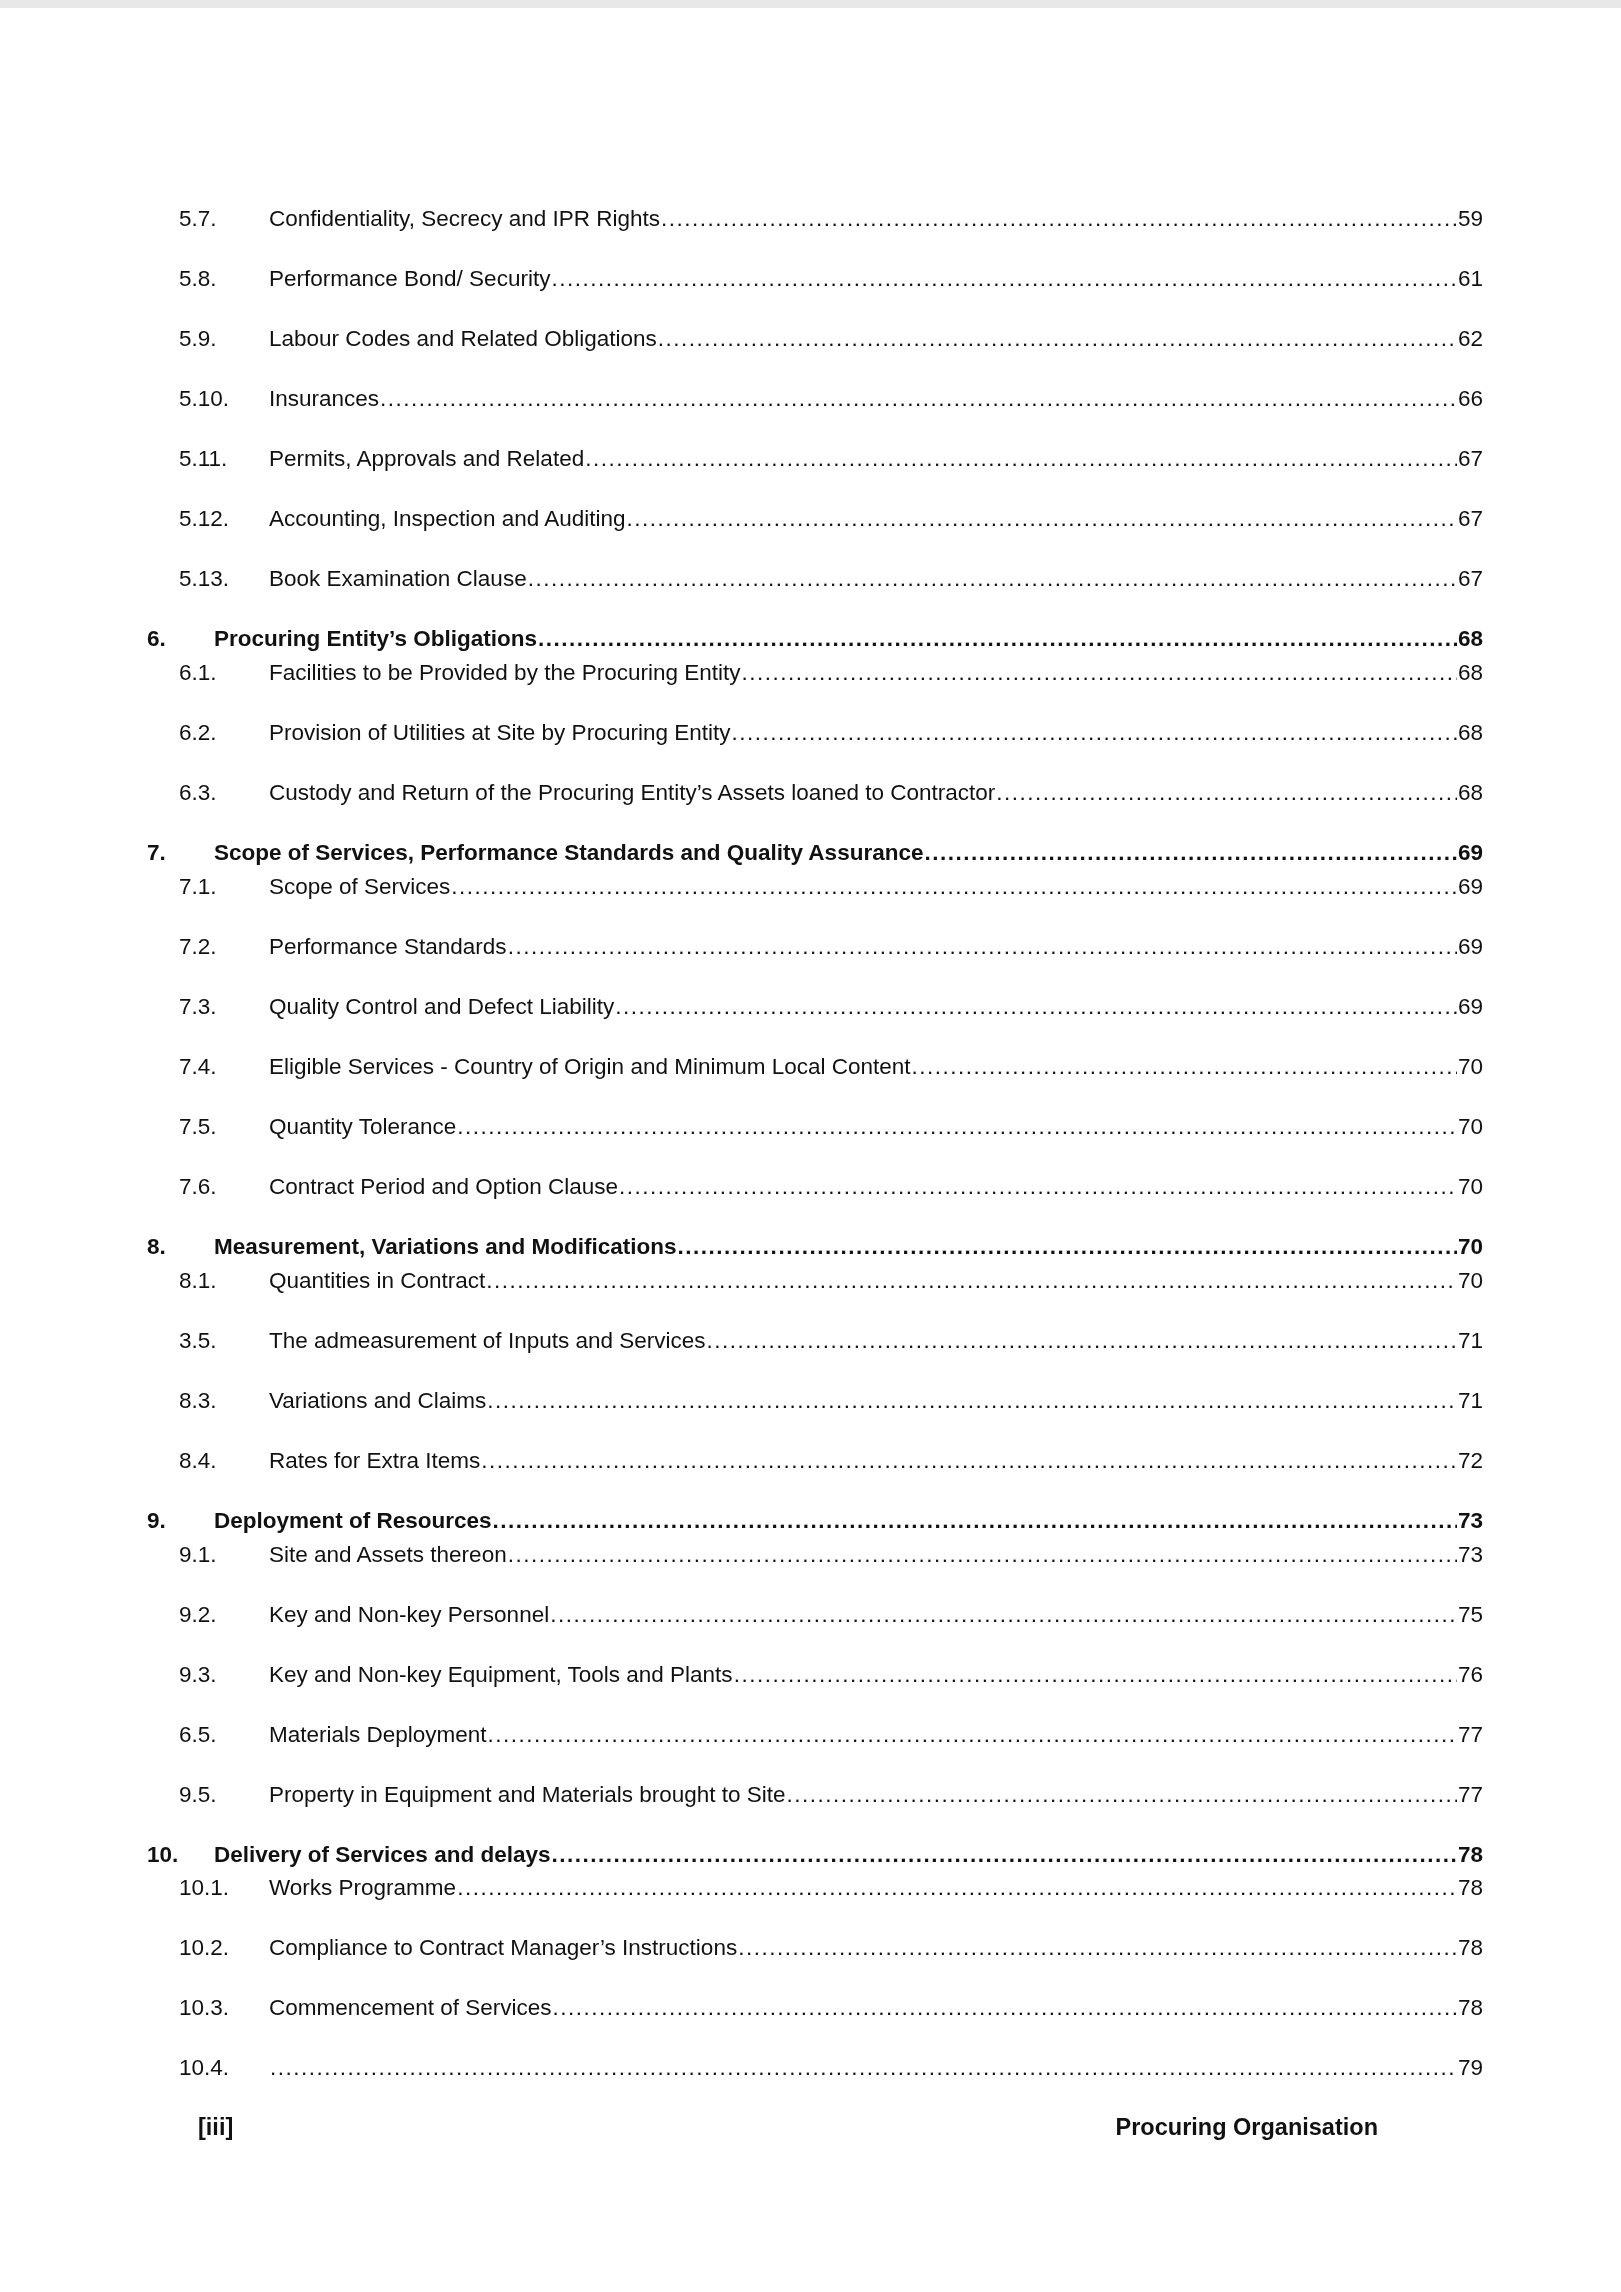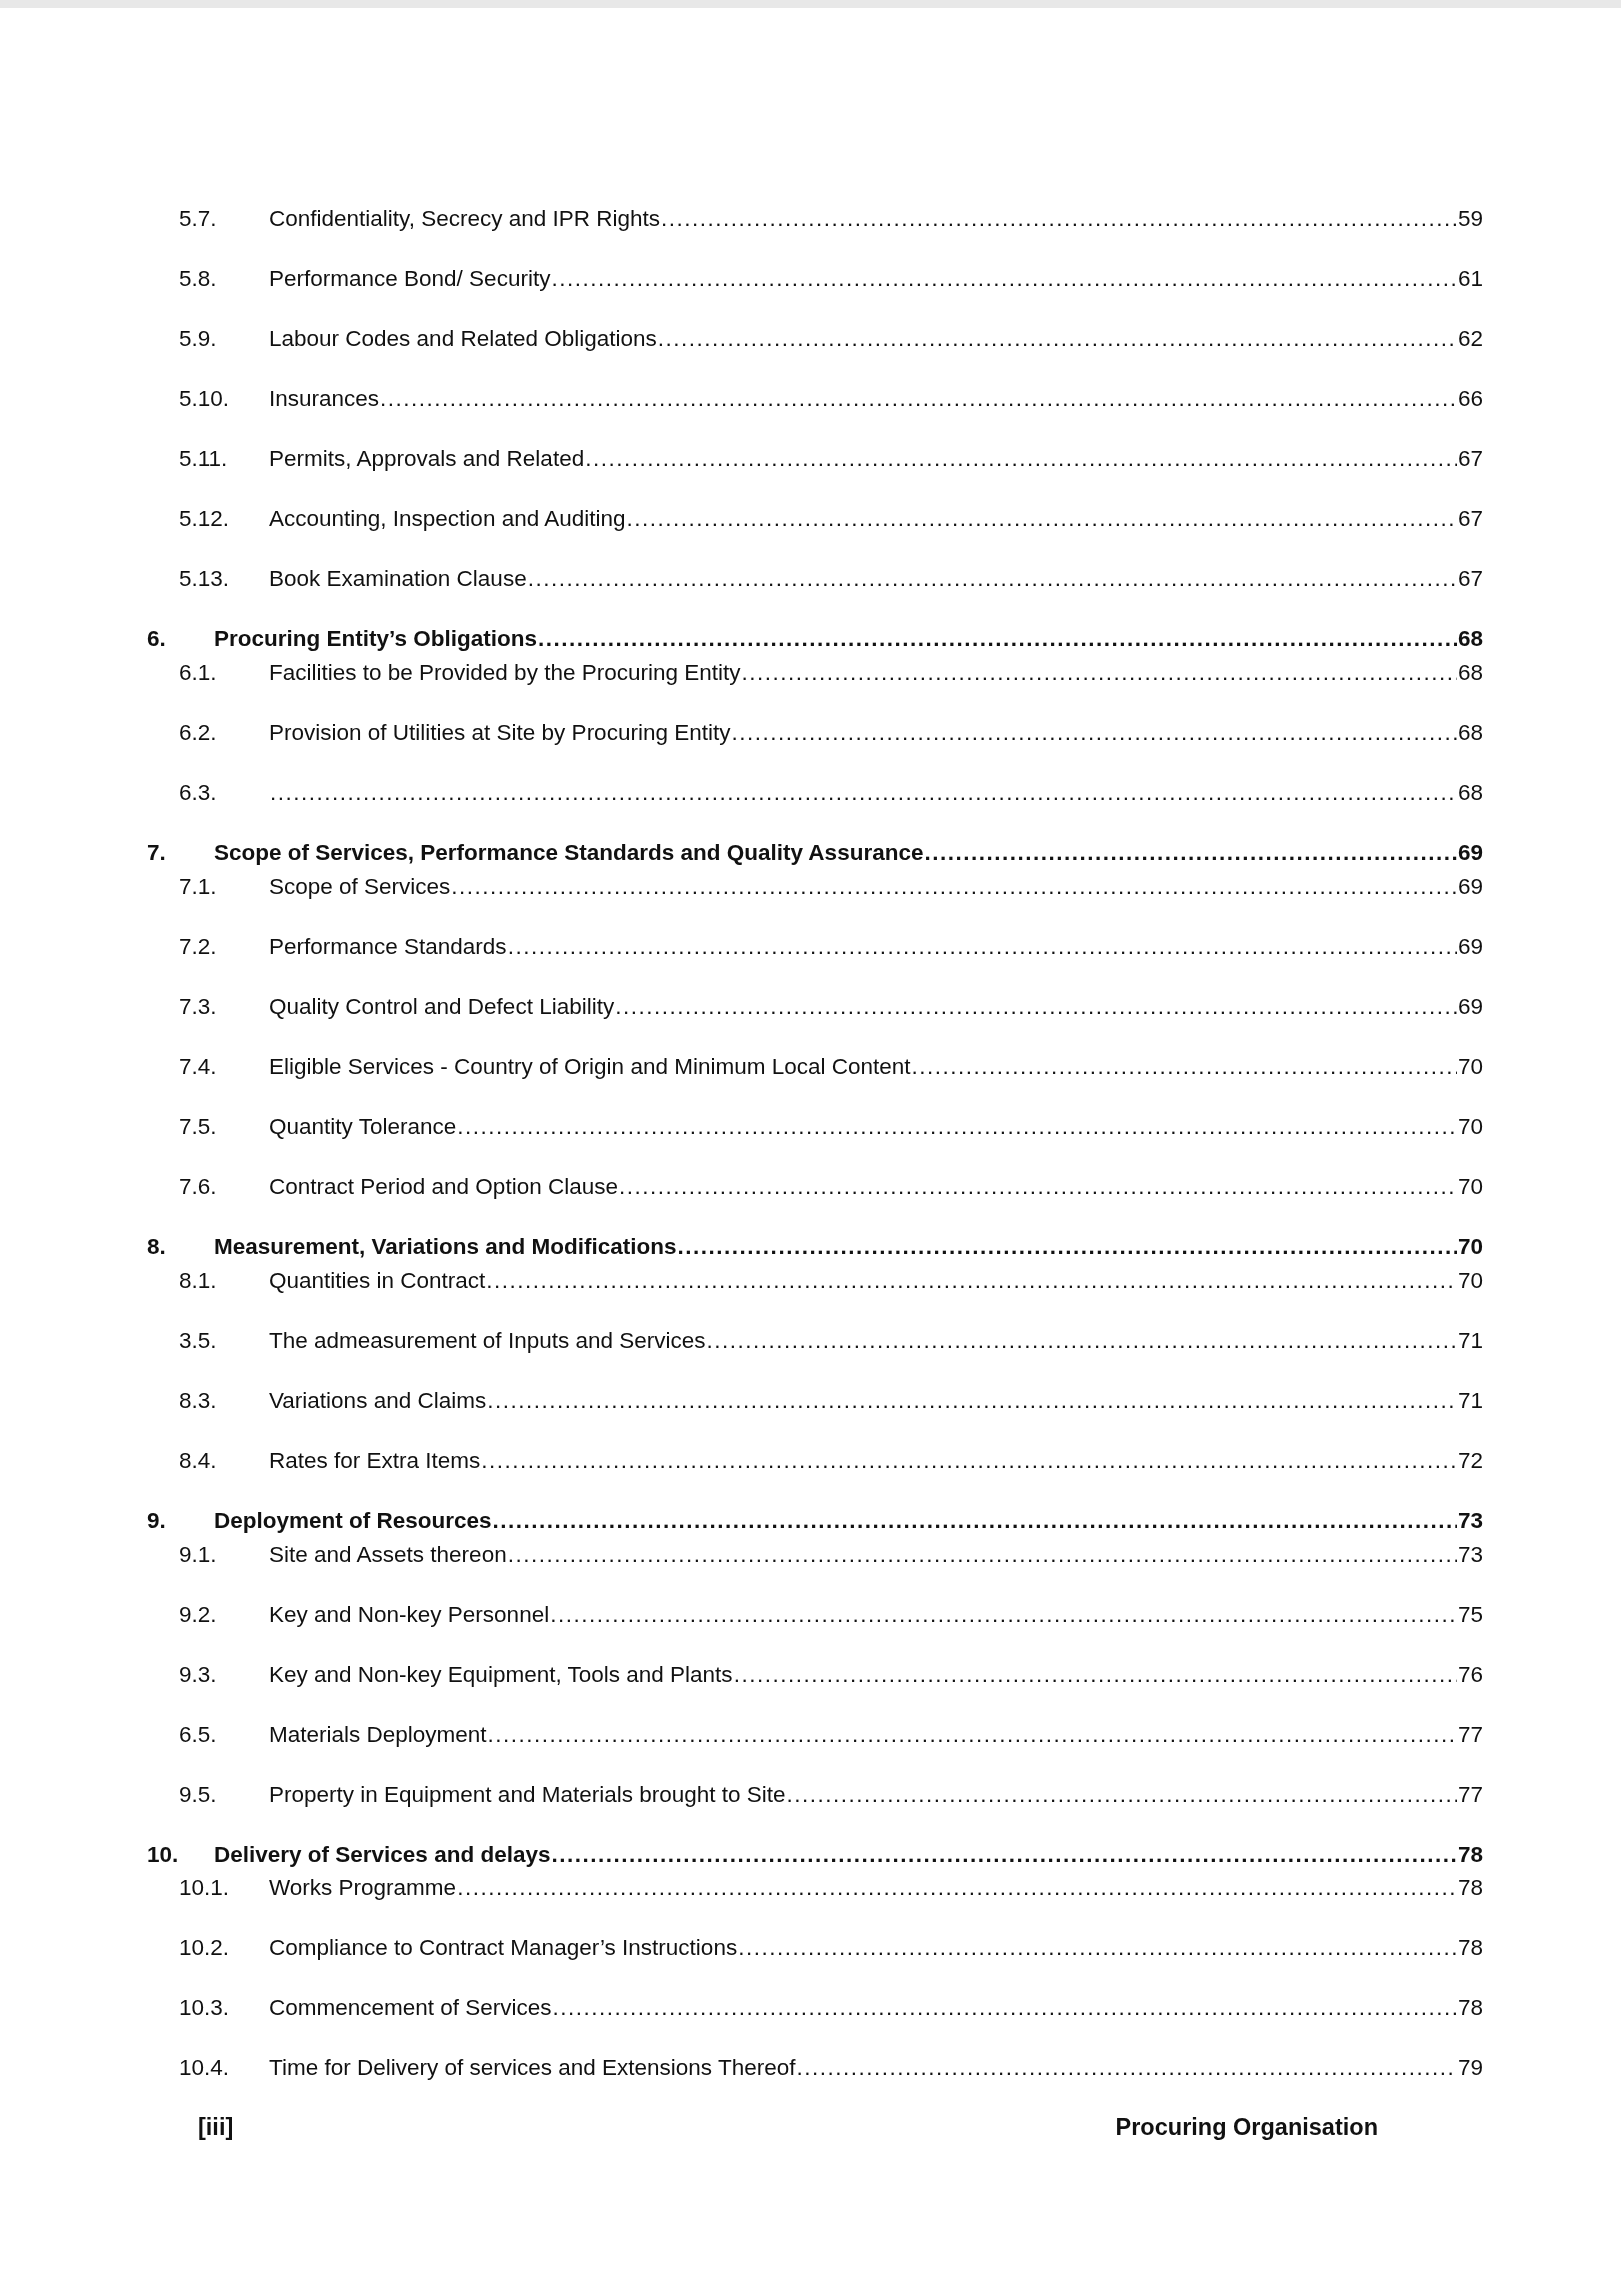--- a/index.html
+++ b/index.html
@@ -130,20 +130,21 @@
     <span class="pagenum">68</span>
   </div>
       <div class="toc-row sub">
     <span class="num">6.2.</span>
     <span class="title">Provision of Utilities at Site by Procuring Entity</span>
     <span class="leader">............................................................................................................................................................................................................................................................................................................</span>
     <span class="pagenum">68</span>
   </div>
       <div class="toc-row sub">
     <span class="num">6.3.</span>
+    <span class="title">Custody and Return of the Procuring Entity’s Assets loaned to Contractor</span>
     <span class="leader">............................................................................................................................................................................................................................................................................................................</span>
     <span class="pagenum">68</span>
   </div>
       <div class="toc-row heading">
     <span class="num">7.</span>
     <span class="title">Scope of Services, Performance Standards and Quality Assurance</span>
     <span class="leader">............................................................................................................................................................................................................................................................................................................</span>
     <span class="pagenum">69</span>
   </div>
       <div class="toc-row sub">
@@ -267,21 +268,20 @@
     <span class="pagenum">78</span>
   </div>
       <div class="toc-row sub">
     <span class="num">10.3.</span>
     <span class="title">Commencement of Services</span>
     <span class="leader">............................................................................................................................................................................................................................................................................................................</span>
     <span class="pagenum">78</span>
   </div>
       <div class="toc-row sub">
     <span class="num">10.4.</span>
-    <span class="title">Time for Delivery of services and Extensions Thereof</span>
     <span class="leader">............................................................................................................................................................................................................................................................................................................</span>
     <span class="pagenum">79</span>
   </div>
     </main>
 
   <footer class="page-footer">
     <span class="footer-left">[iii]</span>
     <span class="footer-right">Procuring Organisation</span>
   </footer>
 

